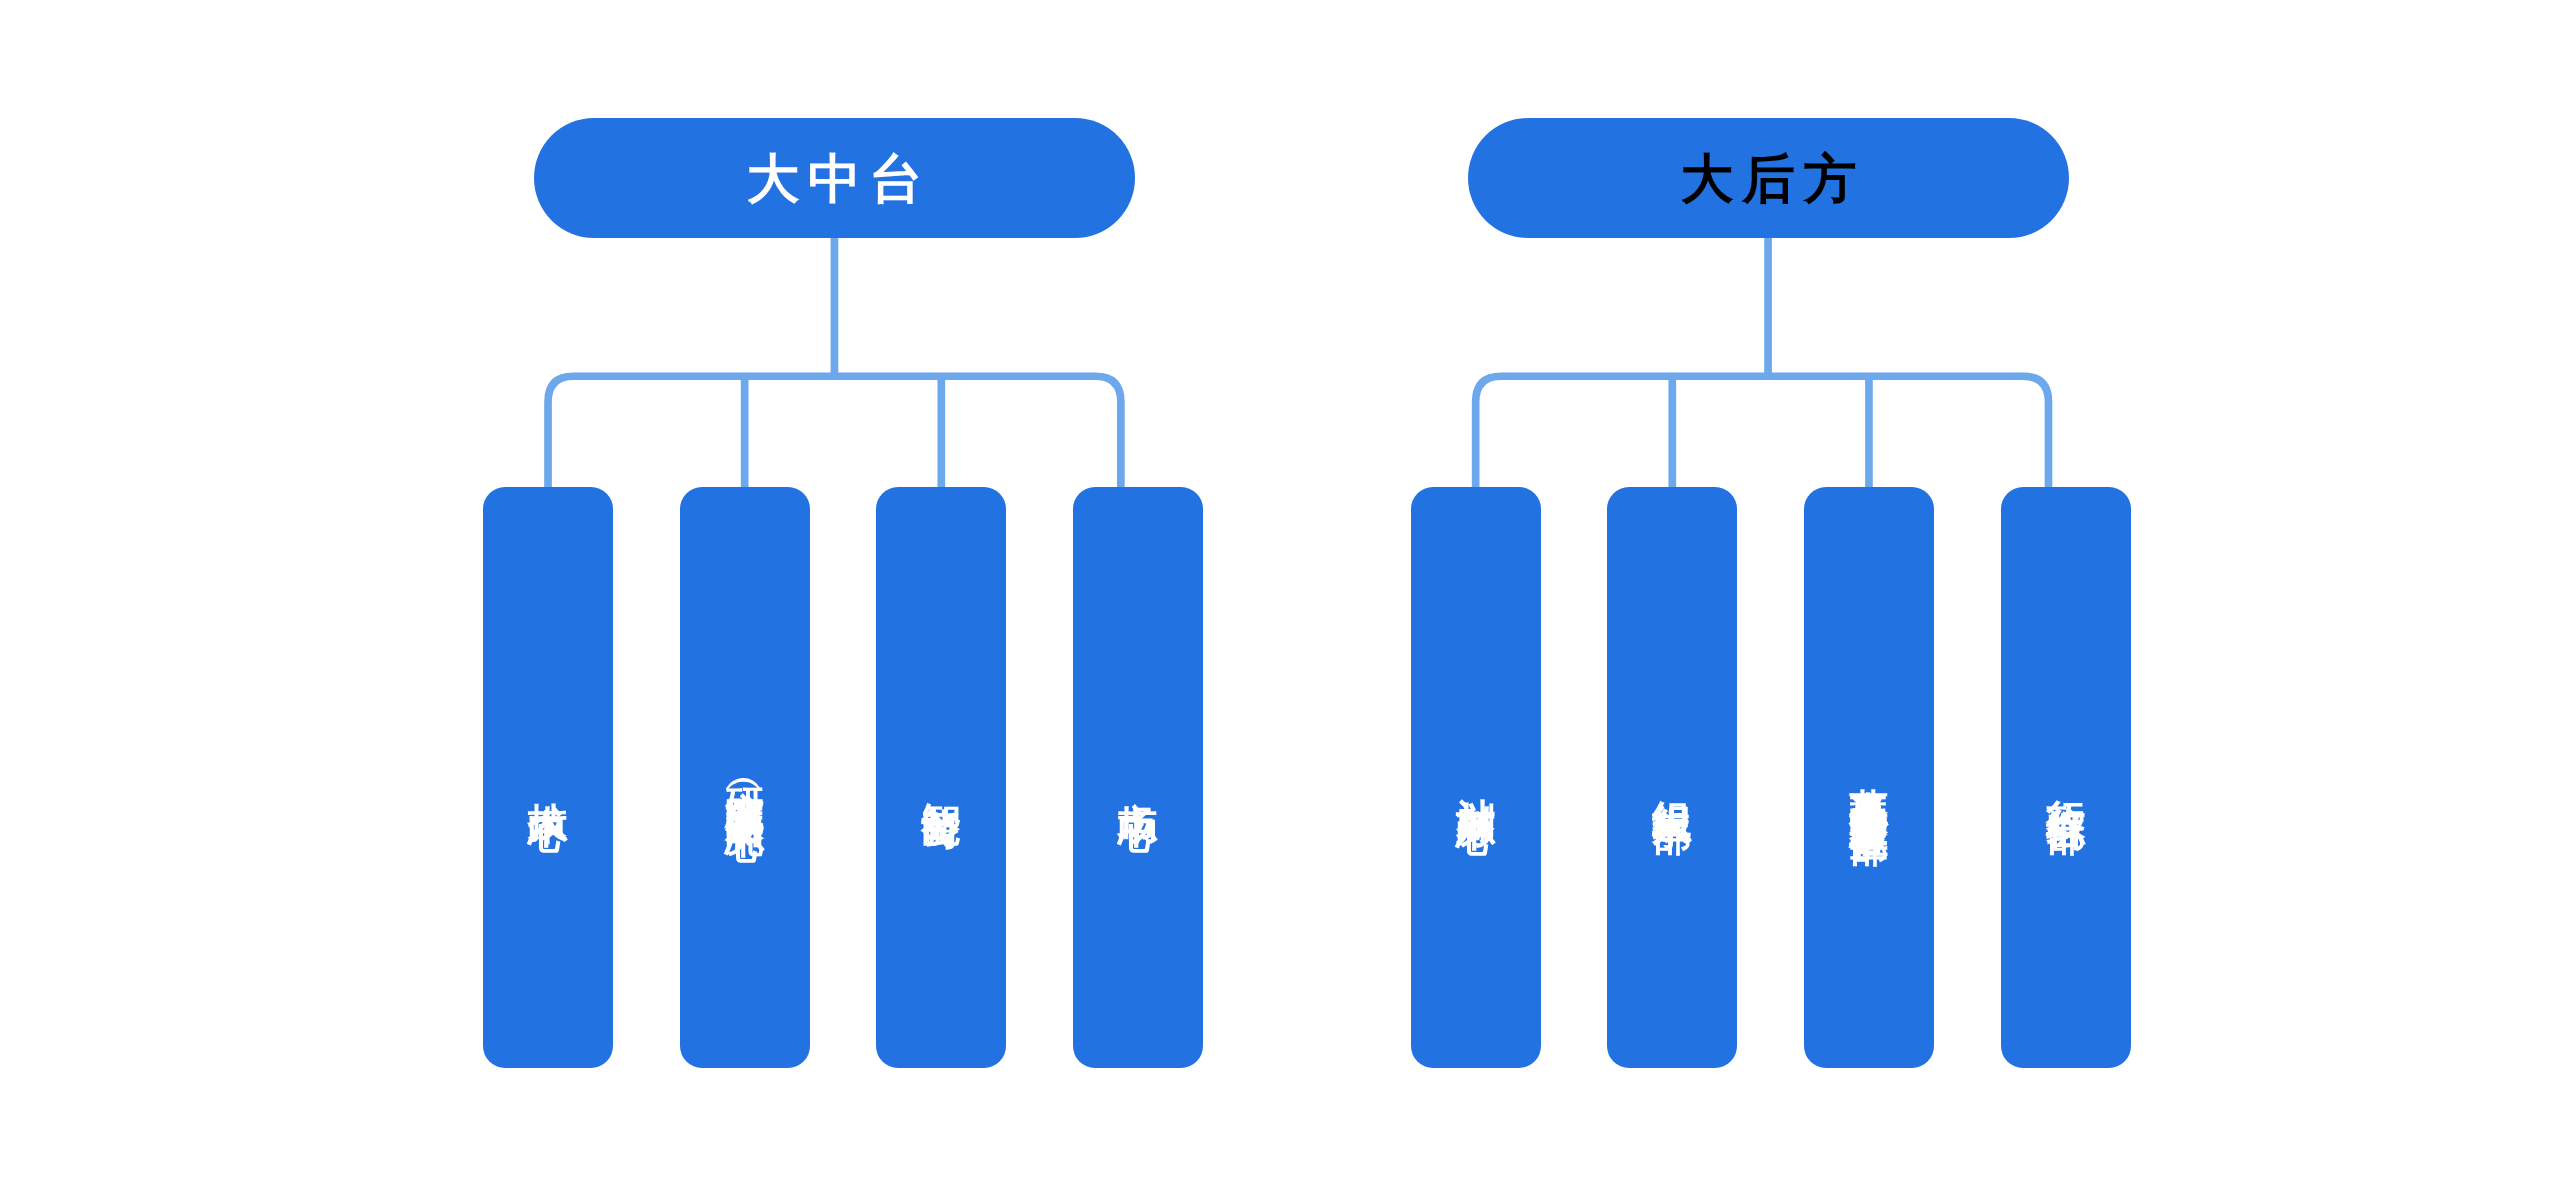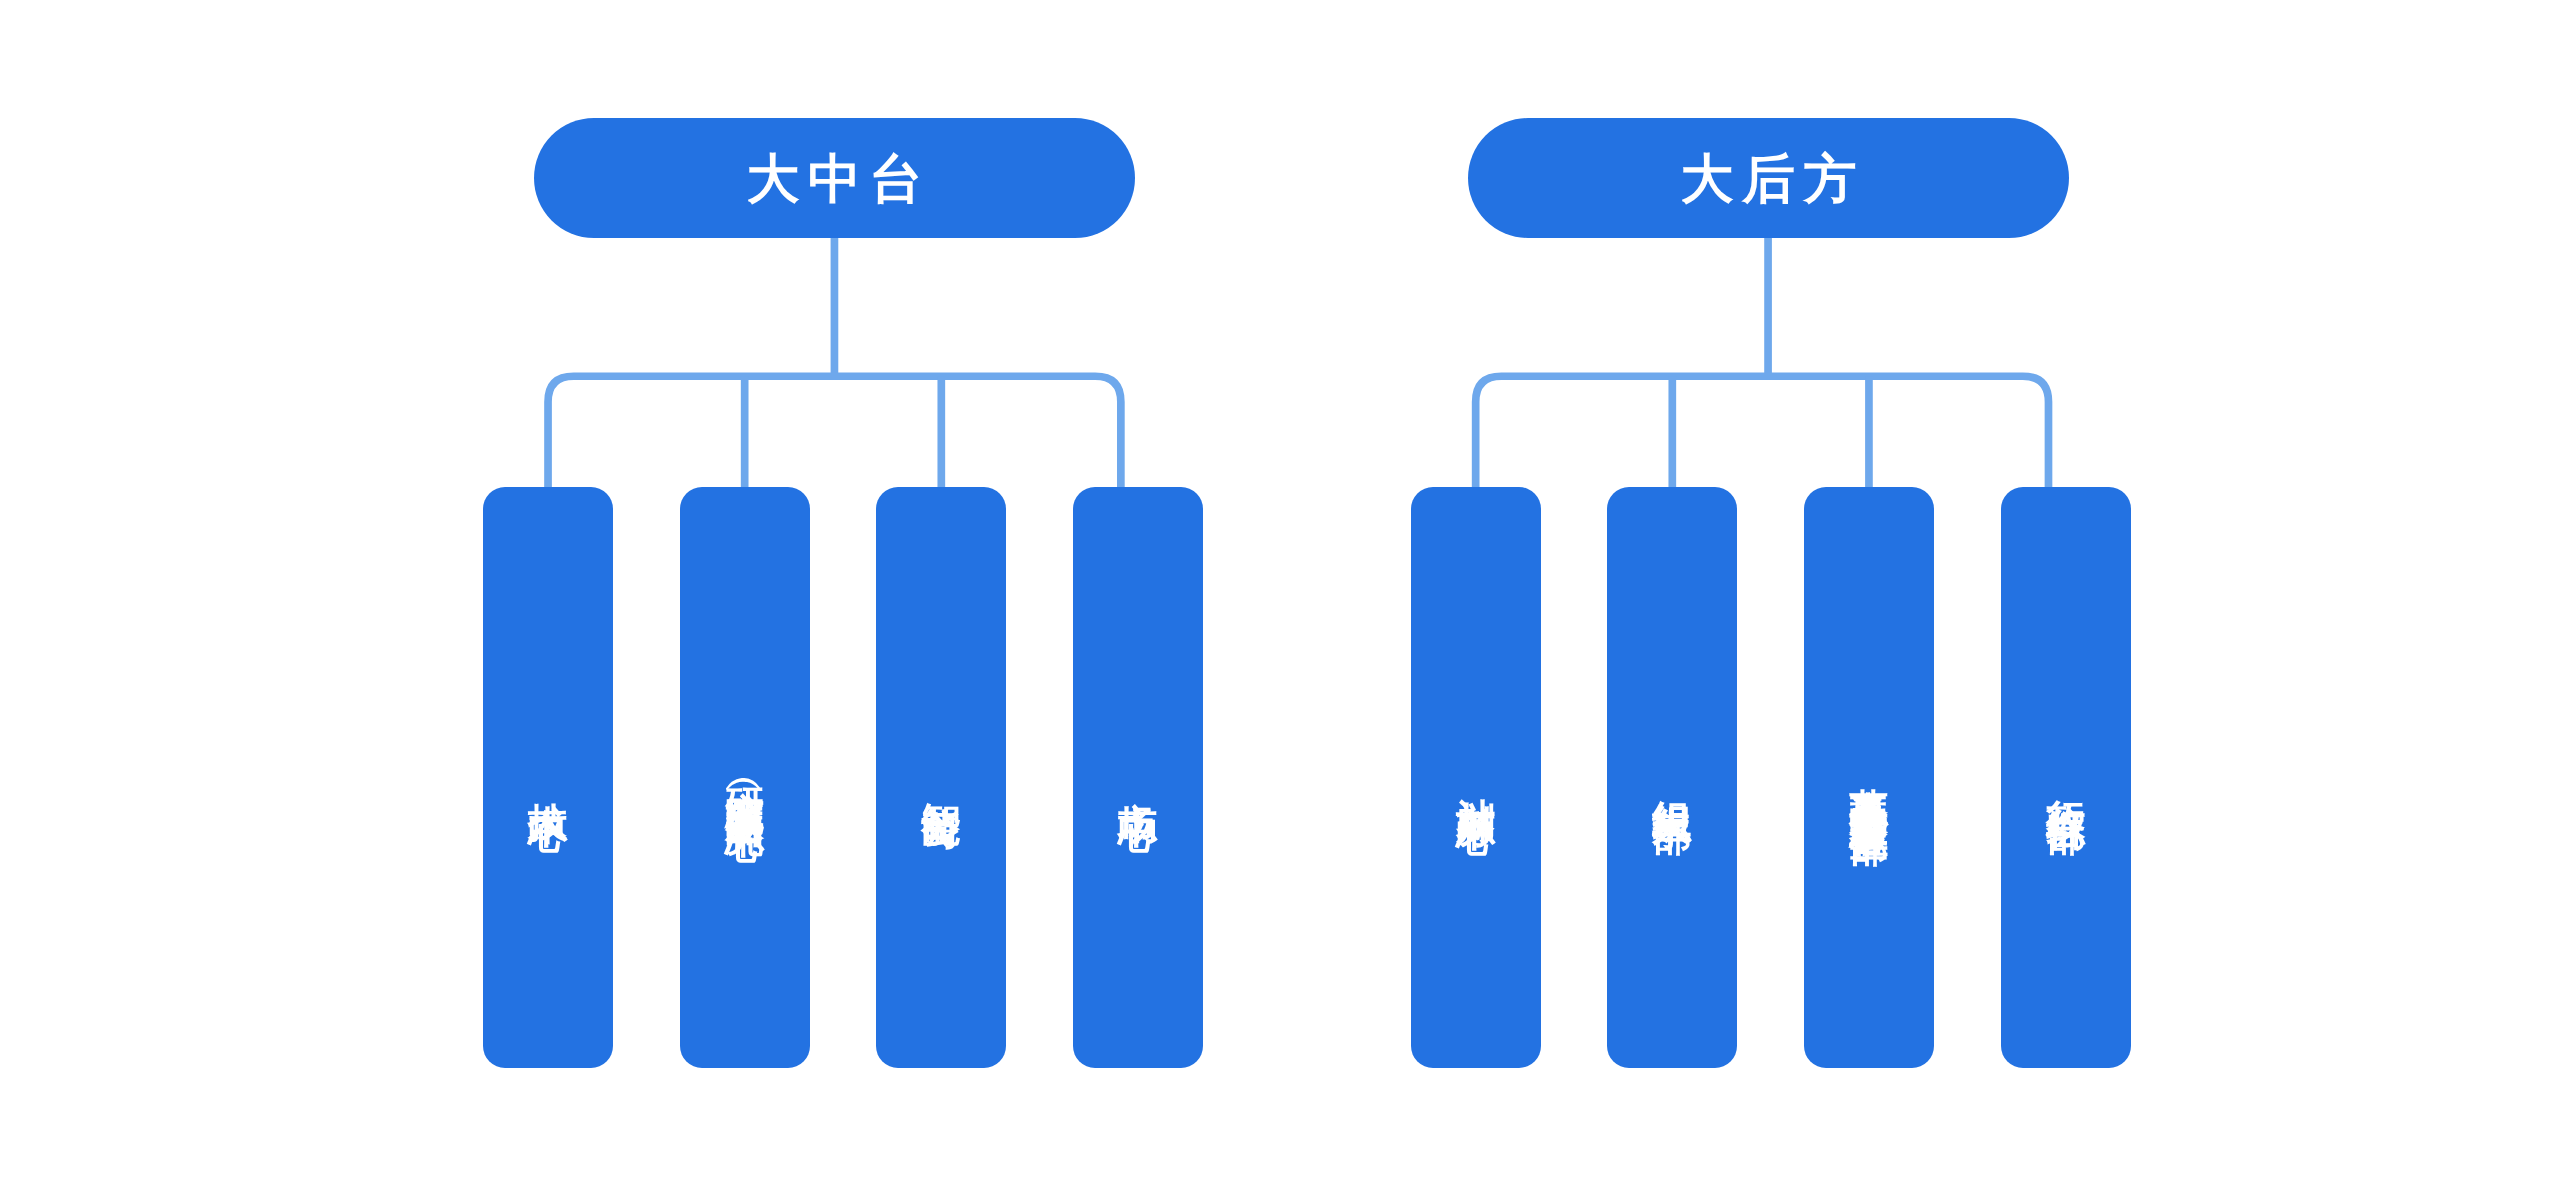--- a/index.html
+++ b/index.html
@@ -122,21 +122,21 @@
 
   <div class="unit-box" style="left: 876px; top: 487px; background: rgb(35, 114, 226);">
     <span class="unit-label" style="color: rgb(255, 255, 255);">智能公司</span>
   </div>
 
   <div class="unit-box" style="left: 1073px; top: 487px; background: rgb(35, 114, 226);">
     <span class="unit-label" style="color: rgb(255, 255, 255);">市场中心</span>
   </div>
 
   <div class="group-header" style="left: 1468px; top: 118px; width: 601px; background: rgb(35, 114, 226);">
-    <span class="group-header-label" style="color: #ffffff;">大后方</span>
+    <span class="group-header-label" style="color: #000000;">大后方</span>
   </div>
 
   <div class="unit-box" style="left: 1411px; top: 487px; background: rgb(35, 114, 226);">
     <span class="unit-label" style="color: rgb(255, 255, 255);">计划财务中心</span>
   </div>
 
   <div class="unit-box" style="left: 1607px; top: 487px; background: rgb(35, 114, 226);">
     <span class="unit-label" style="color: rgb(255, 255, 255);">组织人事部</span>
   </div>
 

